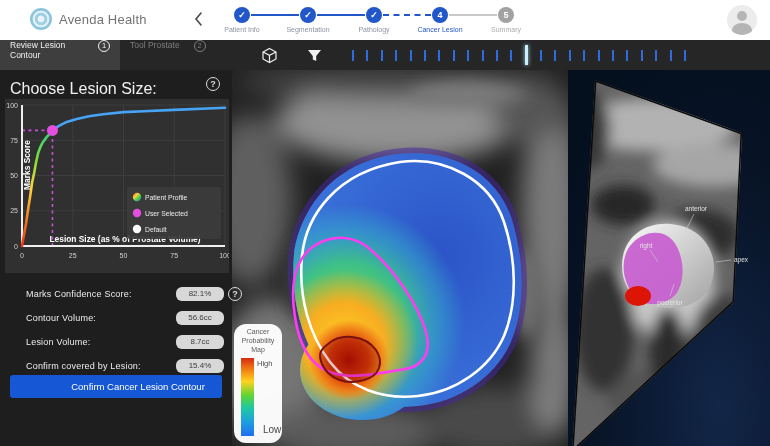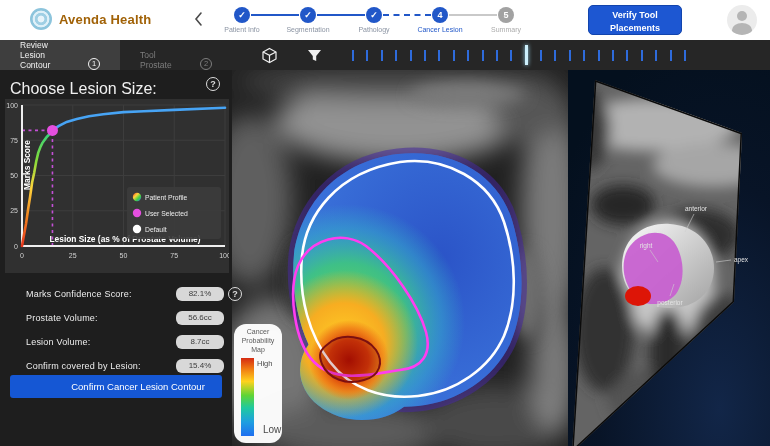--- a/index.html
+++ b/index.html
@@ -7,21 +7,21 @@
   body {
     position:relative; overflow:hidden; background:#000;
     font-family:"Liberation Sans", sans-serif;
     -webkit-font-smoothing:antialiased;
   }
   
   .header { position:absolute; top:0; left:0; width:770px; height:40px; background:#fff; z-index:5; }
   .brand { position:absolute; left:30px; top:8px; display:flex; align-items:center; gap:7px; }
   .logo-circle { width:22px; height:22px; border-radius:50%;
     background:radial-gradient(circle at 50% 50%, #e8f4fa 0 20%, #9fcfe4 24% 38%, #dff0f8 42% 52%, #8cc4dc 56% 72%, #cfe8f4 76% 100%); }
-  .brand-text { font-size:13px; font-weight:bold; color:#a16207; letter-spacing:.2px; }
+  .brand-text { font-size:13px; font-weight:normal; color:#737373; letter-spacing:.2px; }
   .back-chevron { position:absolute; left:190px; top:10px; width:18px; height:18px; cursor:pointer; }
   .stepper { position:absolute; left:211px; top:2px; width:326px; height:36px; }
   .connector { position:absolute; top:12px; height:0; border-top:2px solid #2157c8; }
   .connector.dashed { border-top-style:dashed; }
   .connector.gray { border-top-color:#c9c9c9; }
   .step-circle { position:absolute; top:5px; width:16px; height:16px; border-radius:50%;
     color:#fff; font-size:9px; font-weight:bold; text-align:center; line-height:16px; }
   .step-circle.done,.step-circle.active { background:#2157c8; }
   .step-circle.upcoming { background:#a2a2a2; }
   .step-label { position:absolute; top:24px; width:62px; text-align:center; font-size:7px; color:#8b94a3; }
@@ -29,22 +29,22 @@
   .step-label.upcoming { color:#ababab; }
   .verify-btn { position:absolute; left:588px; top:5px; width:94px; height:30px;
     background:#1d57d2; border:1px solid #1244ad; border-radius:5px; color:#fff;
     font-size:9px; font-weight:bold; line-height:1.35; text-align:center; padding-top:3px; cursor:pointer; }
   .avatar { position:absolute; left:727px; top:5px; width:30px; height:30px; border-radius:50%;
     background:#ececec; overflow:hidden; cursor:pointer; }
   .avatar .head { position:absolute; left:10px; top:6px; width:10px; height:10px; border-radius:50%; background:#b5b5b5; }
   .avatar .body { position:absolute; left:5px; top:18px; width:20px; height:14px; border-radius:50% 50% 0 0; background:#b5b5b5; }
   
   .toolbar { position:absolute; top:40px; left:0; width:770px; height:30px; background:#262626; z-index:4; }
-  .tab { position:absolute; top:0; height:30px; display:flex; align-items:flex-end; gap:14px;
-    padding:0 20px; font-size:8.5px; cursor:pointer; }
+  .tab { position:absolute; top:0; height:30px; display:flex; align-items:flex-start; gap:14px;
+    padding:0 10px; font-size:8.5px; cursor:pointer; }
   .tab.active { left:0; width:120px; background:#3e3e3e; color:#f2f2f2; }
   .tab.inactive { left:120px; width:112px; color:#7d7d7d; }
   .tab-badge { width:12px; height:12px; border:1px solid currentColor; border-radius:50%;
     font-size:7.5px; text-align:center; line-height:10px; flex:0 0 auto; }
   .tool-icon { position:absolute; top:7px; width:17px; height:17px; cursor:pointer; }
   .slice-slider { position:absolute; left:352px; top:0; width:334px; height:30px;
     display:flex; align-items:center; justify-content:space-between; cursor:pointer; }
   .tick { width:2px; height:11px; background:#2e6bdc; }
   .tick.active { width:3px; height:20px; background:#cdeffc; box-shadow:0 0 4px #9fdcf5; }
   
@@ -97,24 +97,20 @@
     <div class="step-circle done" style="left:155px"><span>✓</span></div>
     <div class="step-circle active" style="left:221px"><span>4</span></div>
     <div class="step-circle upcoming" style="left:287px"><span>5</span></div>
 
     <div class="step-label" style="left:0">Patient Info</div>
     <div class="step-label" style="left:66px">Segmentation</div>
     <div class="step-label" style="left:132px">Pathology</div>
     <div class="step-label active" style="left:198px">Cancer Lesion</div>
     <div class="step-label upcoming" style="left:264px">Summary</div>
   </div>
-  <button class="verify-btn">
-    <span>Verify Tool</span><br>
-    <span>Placements</span>
-  </button>
   <div class="avatar">
     <div class="head"></div>
     <div class="body"></div>
   </div>
 </div>
 
 <div class="toolbar">
   <div class="tab active">
     <span>Review Lesion Contour</span>
     <span class="tab-badge">1</span>
@@ -217,21 +213,21 @@
       </g>
   </svg>
 
   <div class="stats">
     <div class="stat-row">
       <span class="stat-label">Marks Confidence Score:</span>
       <span class="stat-value">82.1%</span>
       <span class="help-icon stat-help">?</span>
     </div>
     <div class="stat-row">
-      <span class="stat-label">Prostate Volume:</span>
+      <span class="stat-label">Contour Volume:</span>
       <span class="stat-value">56.6cc</span>
     </div>
     <div class="stat-row">
       <span class="stat-label">Lesion Volume:</span>
       <span class="stat-value">8.7cc</span>
     </div>
     <div class="stat-row">
       <span class="stat-label">Confirm covered by Lesion:</span>
       <span class="stat-value">15.4%</span>
     </div>

